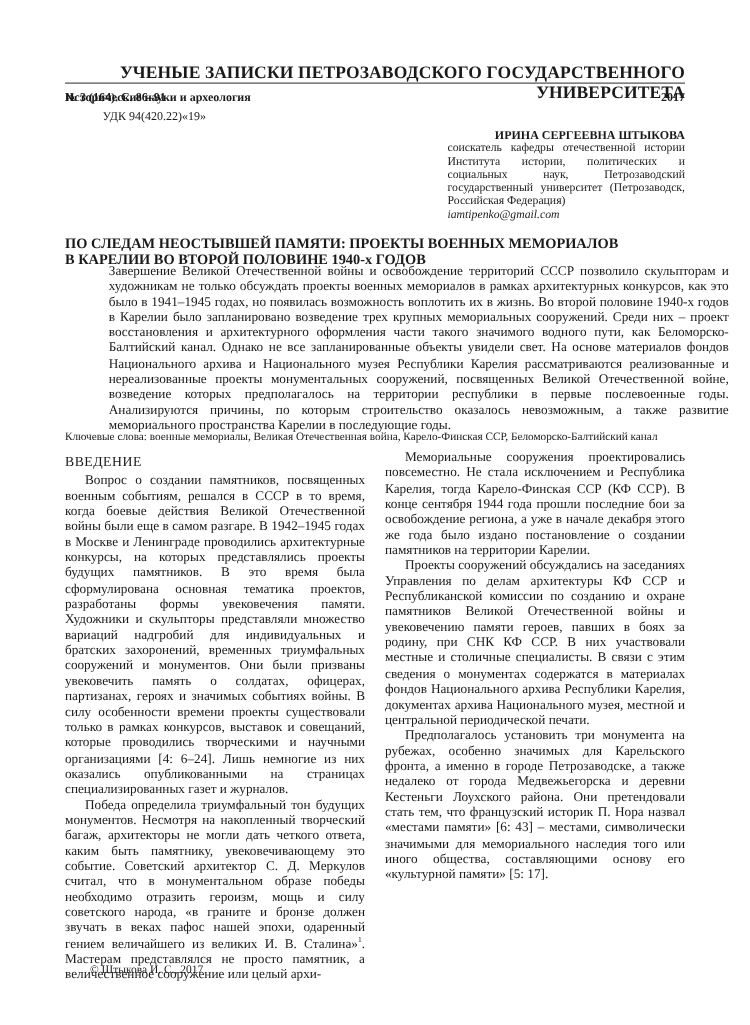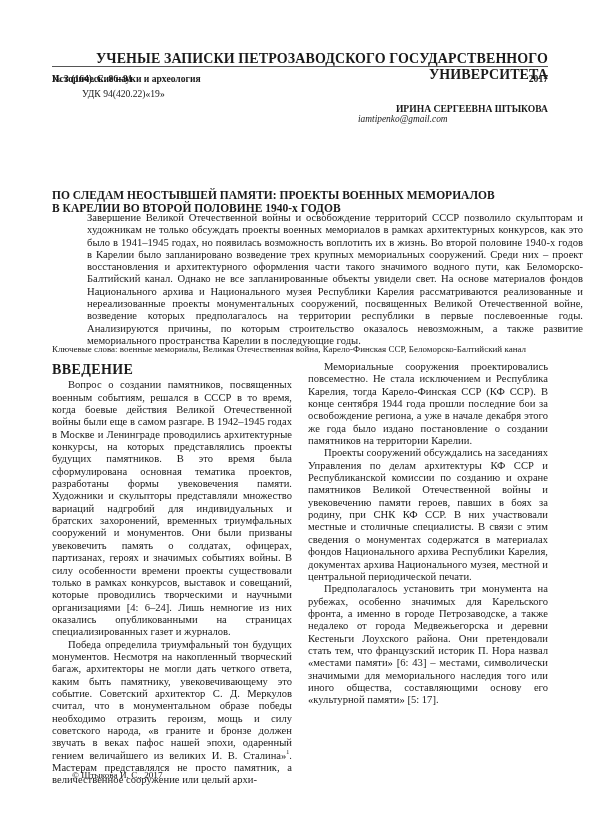--- a/index.html
+++ b/index.html
@@ -20,39 +20,40 @@
   .title { position: absolute; top: 189px; left: 0; width: 496px; text-align: left;
            font-size: 11.5px; font-weight: bold; line-height: 13px; }
   .abstract { position: absolute; top: 212px; left: 0; width: 496px; font-size: 10.6px;
               line-height: 12.3px; text-align: justify; text-indent: 0; margin-left: 35px; }
   .keywords { position: absolute; top: 344px; left: 0; width: 496px; font-size: 9px; line-height: 11px; white-space: nowrap; }
   .col { position: absolute; top: 364px; width: 240px; font-size: 10.6px; line-height: 12.35px; text-align: justify; }
   .col.left { left: 0; }
   .col.right { left: 256px; top: 361px; }
   .col p { margin: 0; text-indent: 16px; }
   .col p.noindent { text-indent: 0; }
-  .heading { font-size: 14px; font-weight: bold; letter-spacing: 0.4px; margin: 0 0 3px 0; }
+  .heading { font-size: 11px; font-weight: normal; letter-spacing: 0.4px; margin: 0 0 3px 0; }
   sup { font-size: 6px; line-height: 0; }
   .copyright { position: absolute; top: 770px; left: 0; font-size: 9.2px; margin-left: 20px; }
 </style>
 </head>
 <body>
 
 <div class="page">
   <div class="journal">УЧЕНЫЕ ЗАПИСКИ ПЕТРОЗАВОДСКОГО ГОСУДАРСТВЕННОГО УНИВЕРСИТЕТА</div>
   <div class="rule"></div>
   <div class="meta-row">
     <span class="section">Исторические науки и археология</span>
     <span class="issue">№ 3 (164). С. 86–91</span>
     <span class="year">2017</span>
   </div>
   <div class="udk">УДК 94(420.22)«19»</div>
 
   <div class="author">ИРИНА СЕРГЕЕВНА ШТЫКОВА</div>
   <div class="affil">
+    <span>соискатель кафедры отечественной истории Института истории, политических и социальных наук, Петрозаводский государственный университет (Петрозаводск, Российская Федерация)</span>
     <span class="email">iamtipenko@gmail.com</span>
   </div>
 
   <div class="title">
     <div>ПО СЛЕДАМ НЕОСТЫВШЕЙ ПАМЯТИ: ПРОЕКТЫ ВОЕННЫХ МЕМОРИАЛОВ</div>
     <div>В КАРЕЛИИ ВО ВТОРОЙ ПОЛОВИНЕ 1940-х ГОДОВ</div>
   </div>
 
   <div class="abstract">Завершение Великой Отечественной войны и освобождение территорий СССР позволило скульпторам и художникам не только обсуждать проекты военных мемориалов в рамках архитектурных конкурсов, как это было в 1941–1945 годах, но появилась возможность воплотить их в жизнь. Во второй половине 1940-х годов в Карелии было запланировано возведение трех крупных мемориальных сооружений. Среди них – проект восстановления и архитектурного оформления части такого значимого водного пути, как Беломорско-Балтийский канал. Однако не все запланированные объекты увидели свет. На основе материалов фондов Национального архива и Национального музея Республики Карелия рассматриваются реализованные и нереализованные проекты монументальных сооружений, посвященных Великой Отечественной войне, возведение которых предполагалось на территории республики в первые послевоенные годы. Анализируются причины, по которым строительство оказалось невозможным, а также развитие мемориального пространства Карелии в последующие годы.</div>
   <div class="keywords">Ключевые слова: военные мемориалы, Великая Отечественная война, Карело-Финская ССР, Беломорско-Балтийский канал</div>

